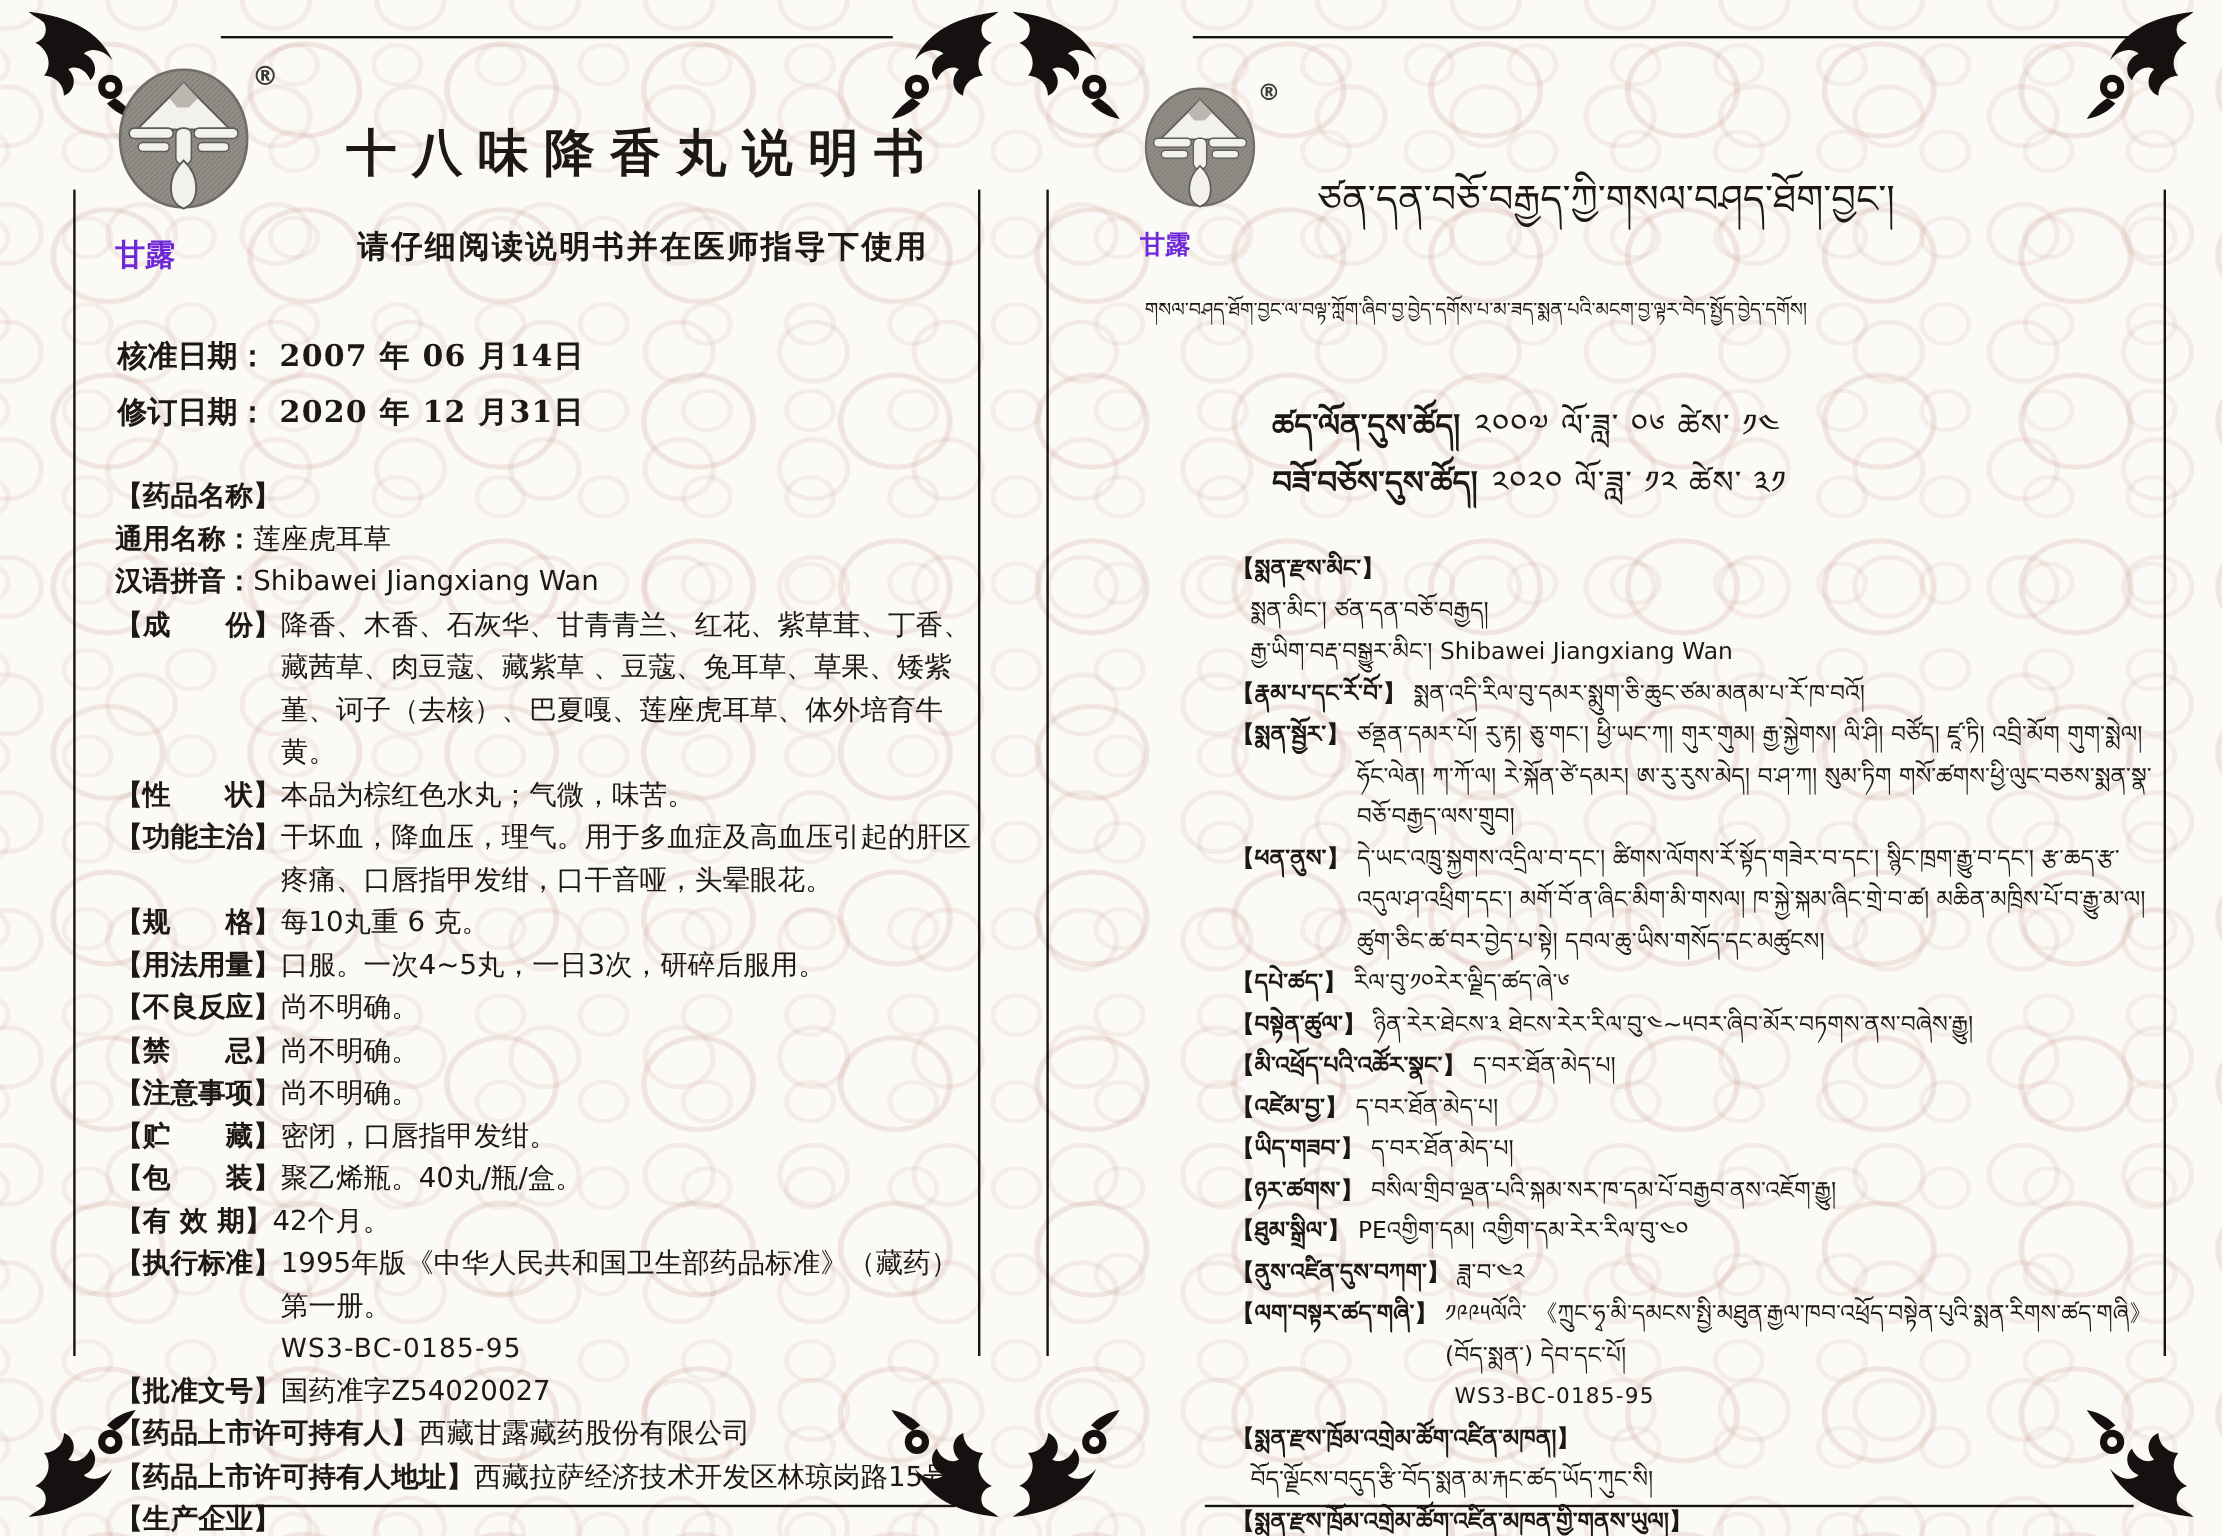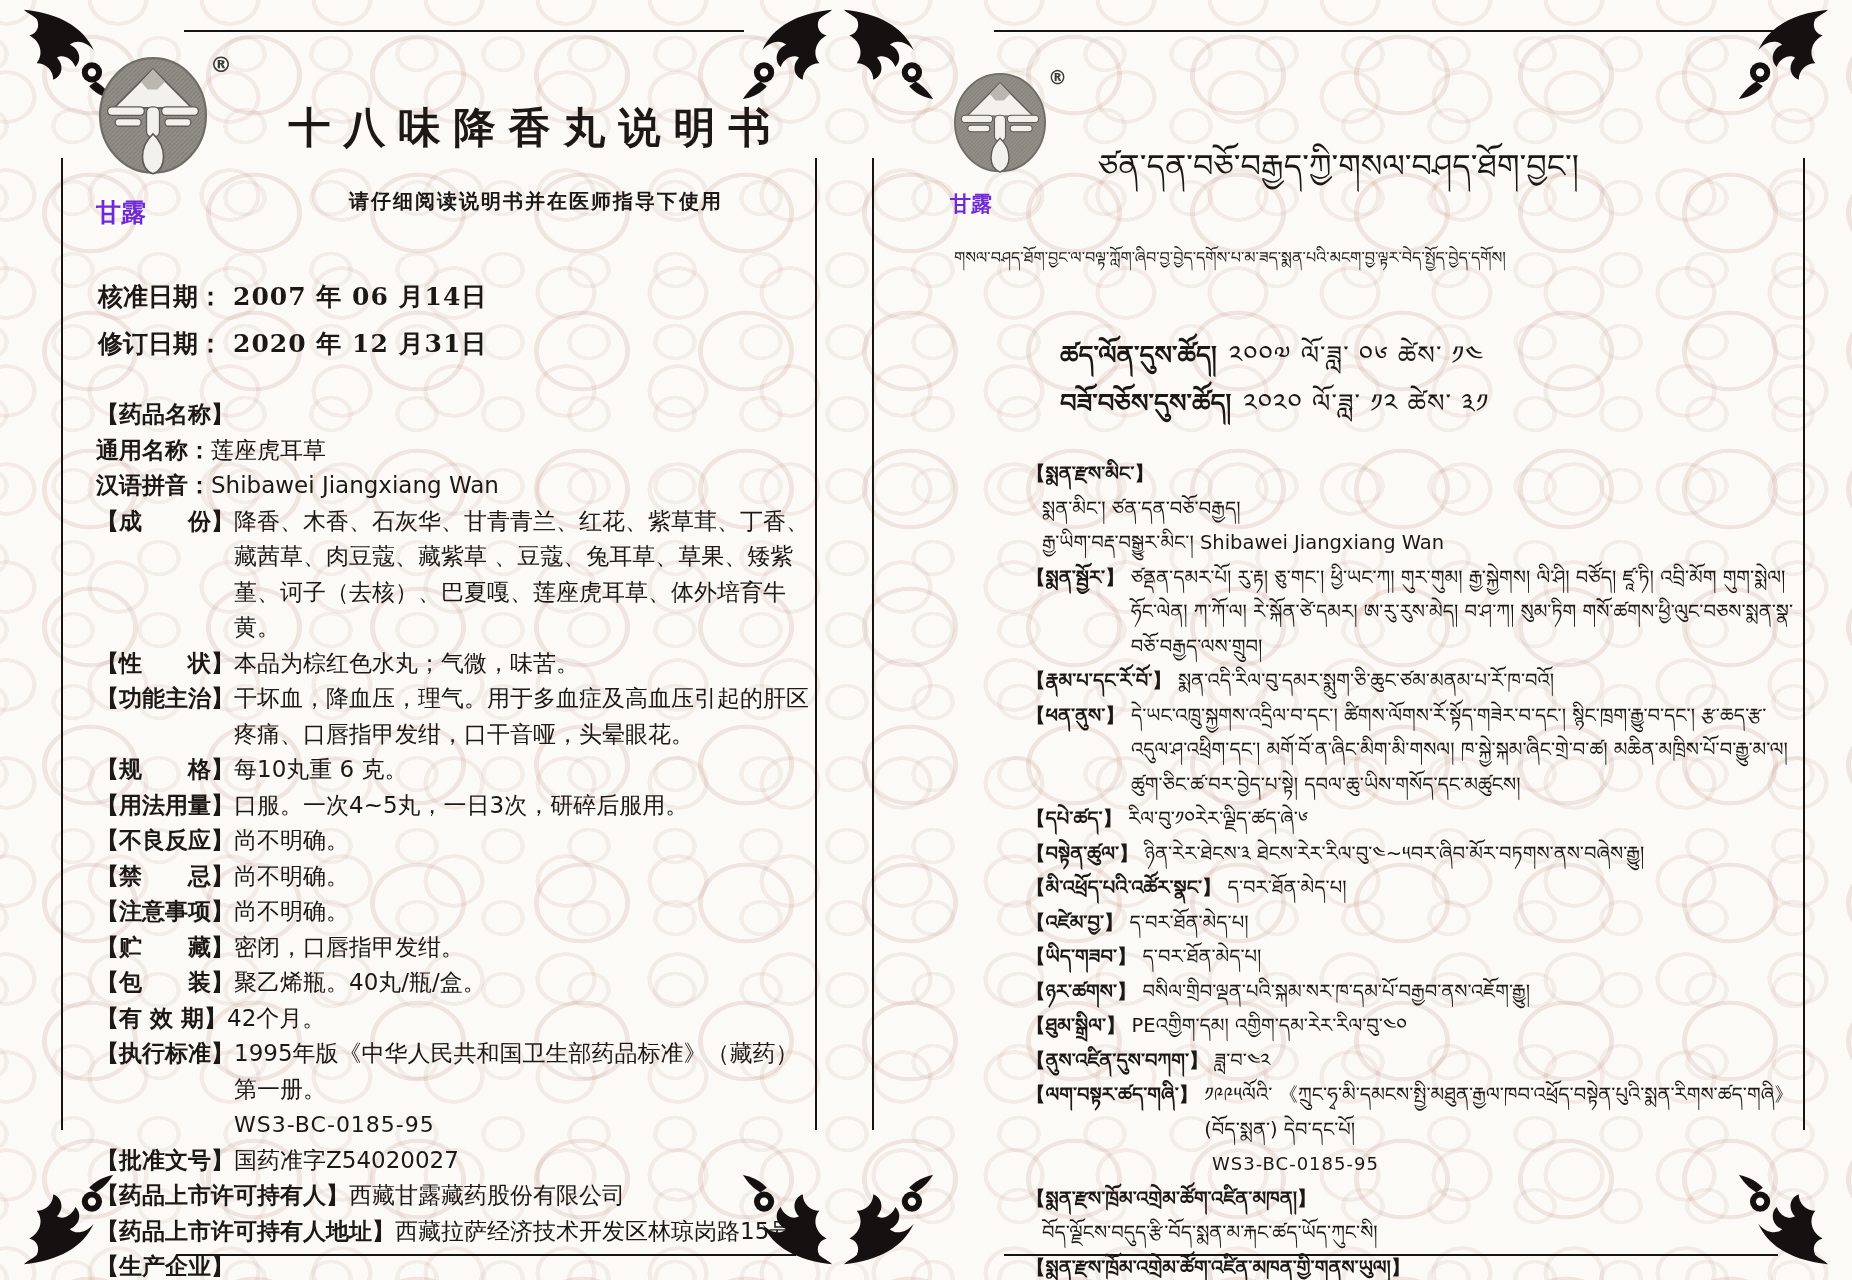--- a/index.html
+++ b/index.html
@@ -46,21 +46,21 @@
   .brand-cn{display:flex;justify-content:space-between;font-weight:bold;font-size:25px;color:#6d28d9;}
 
   
   .lheader{display:flex;margin:40px 18px 0 58px;}
   .lheader .logo-wrap{width:176px;}
   .lheader .logo-svg{width:122px;height:134px;}
   .lheader .reg{top:-4px;left:118px;}
   .lheader .brand-cn{width:118px;margin:2px 0 0 4px;}
   .ltitles{flex:1;padding-top:44px;text-align:center;}
   .ltitle{font-size:42px;font-weight:bold;letter-spacing:13px;white-space:nowrap;}
-  .lsub{margin-top:32px;font-size:20px;font-weight:bold;letter-spacing:2px;white-space:nowrap;}
+  .lsub{margin-top:32px;font-size:26px;font-weight:bold;letter-spacing:2px;white-space:nowrap;}
   .ldates{margin:44px 0 0 64px;font-weight:bold;font-size:25px;line-height:47px;}
   .ldates .val{margin-left:10px;font-family:"DejaVu Serif","Liberation Serif",serif;}
   .lentries{margin:30px 12px 0 62px;font-size:23px;line-height:35.5px;}
   .row{display:flex;align-items:flex-start;}
   .lbl{font-weight:bold;white-space:nowrap;}
   .val{flex:1;}
   .std-line{margin-left:138px;font-size:22px;letter-spacing:1px;}
   .page.right .std-line{margin-left:186px;font-size:18px;}
 
   
@@ -312,28 +312,28 @@
         <span class="lbl">【སྨན་རྫས་མིང་】</span>
         <span class="val"></span>
       </div>
     <div class="row indent">
         <span class="val">སྨན་མིང་། ཙན་དན་བཅོ་བརྒྱད།</span>
       </div>
     <div class="row indent">
         <span class="val">རྒྱ་ཡིག་བརྡ་བསྒྱུར་མིང་། Shibawei Jiangxiang Wan</span>
       </div>
     <div class="row">
+        <span class="lbl">【རྣམ་པ་དང་རོ་བོ་】</span>
+        <span class="val">སྨན་འདི་རིལ་བུ་དམར་སྨུག་ཅི་ཆུང་ཙམ་མནམ་པ་རོ་ཁ་བའོ།</span>
+      </div>
+    <div class="row">
         <span class="lbl">【སྨན་སྦྱོར་】</span>
         <span class="val">ཙནྡན་དམར་པོ། རུ་རྟ། ཅུ་གང་། ཕྱི་ཡང་ཀ། གུར་གུམ། རྒྱ་སྐྱེགས། ལི་ཤི། བཙོད། ཛཱ་ཏི། འབྲི་མོག གུག་སྨེལ། ཧོང་ལེན། ཀ་ཀོ་ལ། རེ་སྐོན་ཙེ་དམར། ཨ་རུ་རུས་མེད། བ་ཤ་ཀ། སུམ་ཏིག གསོ་ཚགས་ཕྱི་ལུང་བཅས་སྨན་སྣ་བཅོ་བརྒྱད་ལས་གྲུབ།</span>
       </div>
     <div class="row">
-        <span class="lbl">【རྣམ་པ་དང་རོ་བོ་】</span>
-        <span class="val">སྨན་འདི་རིལ་བུ་དམར་སྨུག་ཅི་ཆུང་ཙམ་མནམ་པ་རོ་ཁ་བའོ།</span>
-      </div>
-    <div class="row">
         <span class="lbl">【ཕན་ནུས་】</span>
         <span class="val">དེ་ཡང་འཁྲུ་སྐྱགས་འདྲིལ་བ་དང་། ཚིགས་ལོགས་རོ་སྟོད་གཟེར་བ་དང་། སྙིང་ཁྲག་རྒྱུ་བ་དང་། རྩ་ཆད་རྩ་འདུལ་ཤ་འཕྲིག་དང་། མགོ་བོ་ན་ཞིང་མིག་མི་གསལ། ཁ་སྐྱེ་སྐམ་ཞིང་གྲེ་བ་ཚ། མཆིན་མཁྲིས་པོ་བ་རྒྱུ་མ་ལ། ཚུག་ཅིང་ཚ་བར་བྱེད་པ་སྟེ། དབལ་ཆུ་ཡིས་གསོད་དང་མཚུངས།</span>
       </div>
     <div class="row">
         <span class="lbl">【དཔེ་ཚད་】</span>
         <span class="val">རིལ་བུ་༡༠རེར་ལྗིད་ཚད་ཞེ་༦</span>
       </div>
     <div class="row">
         <span class="lbl">【བསྟེན་ཚུལ་】</span>
         <span class="val">ཉིན་རེར་ཐེངས་༣ ཐེངས་རེར་རིལ་བུ་༤~༥བར་ཞིབ་མོར་བཏགས་ནས་བཞེས་རྒྱུ།</span>

